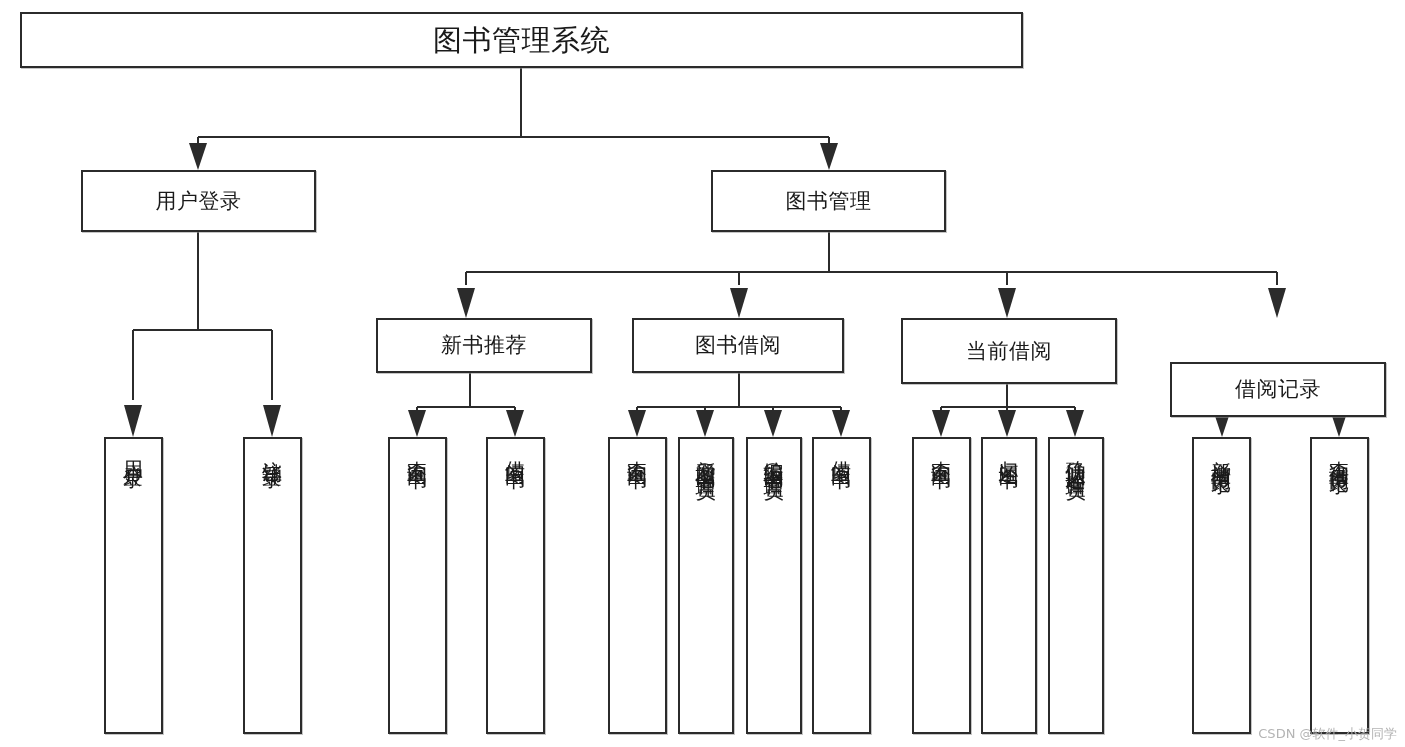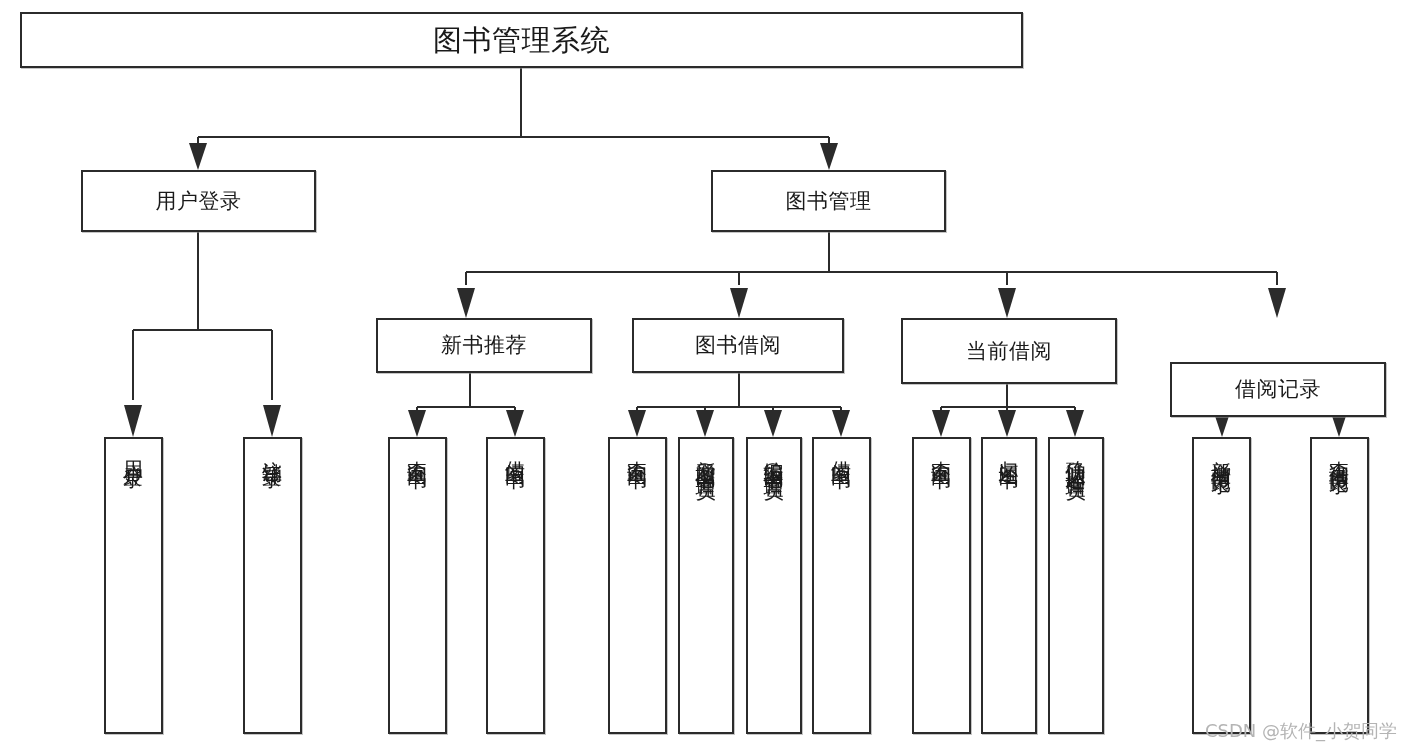--- a/index.html
+++ b/index.html
@@ -74,21 +74,21 @@
     font-size: 20px;
     letter-spacing: 3px;
     line-height: 1.0;
     max-height: 100%;
   }
   
   #watermark {
     position: absolute;
     right: 8px;
     bottom: 4px;
-    font-size: 18px;
+    font-size: 13px;
     color: #b4b4b4;
     white-space: nowrap;
     user-select: none;
   }
 </style>
 </head>
 <body>
 
 <div id="diagram-root">
 

